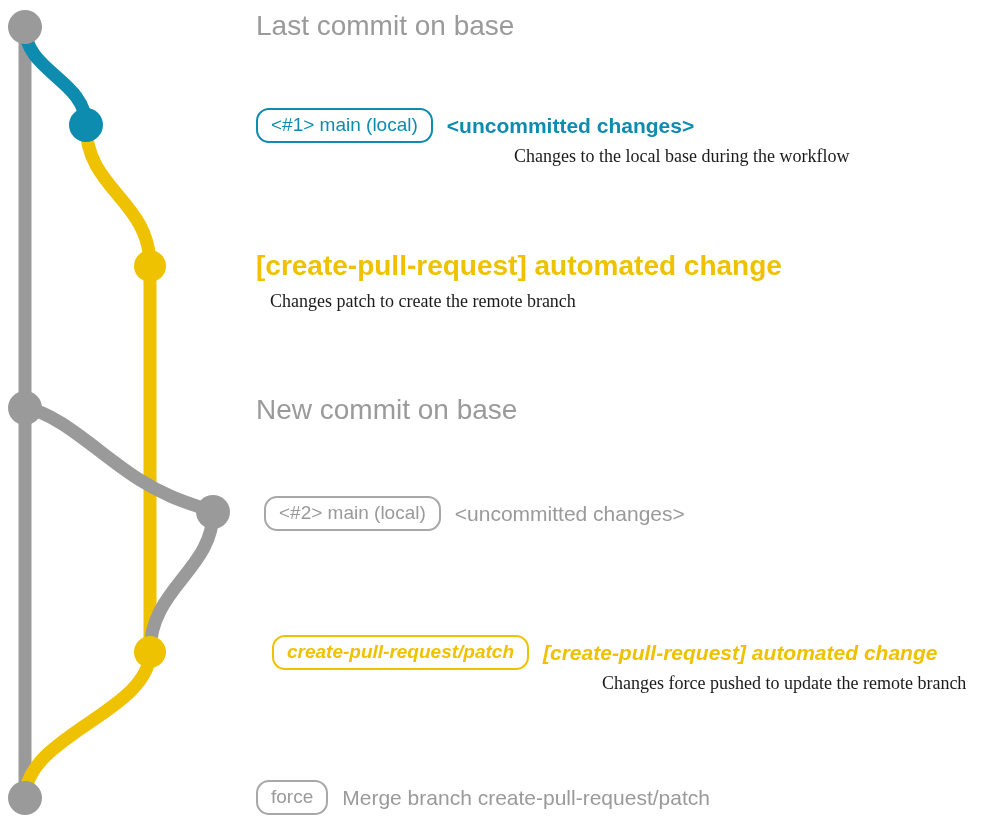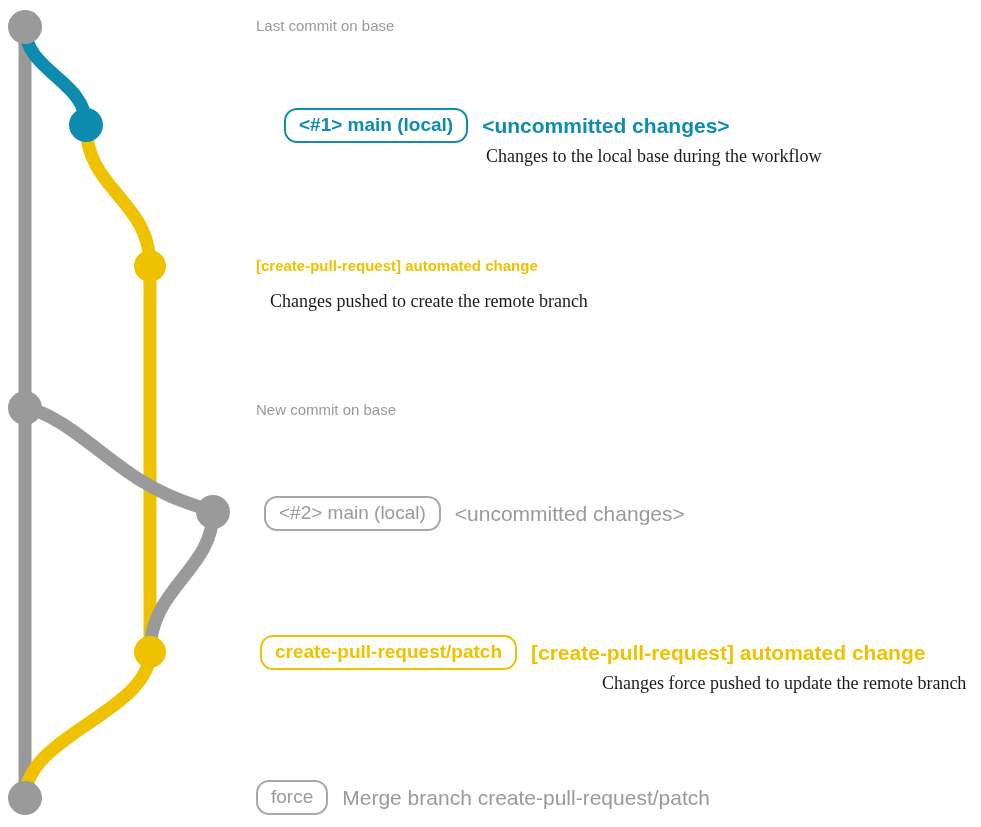--- a/index.html
+++ b/index.html
@@ -51,37 +51,37 @@
     display: inline-block;
     border: 2px solid #9a9a9a;
     border-radius: 13px;
     padding: 4px 13px 5px 13px;
     font-size: 19px;
     line-height: 22px;
     color: #9a9a9a;
     background: #ffffff;
     font-family: "Liberation Sans", sans-serif;
   }
-  .badge.blue   { border-color: #0d8cb0; color: #0d8cb0; font-weight: bold; margin-left: 28px; }
+  .badge.blue   { border-color: #0d8cb0; color: #0d8cb0; font-weight: normal; }
   .badge.yellow { border-color: #eec200; color: #eec200; font-weight: bold; }
   .badge.gray   { border-color: #a8a8a8; color: #9a9a9a; }
 
   .subject {
     font-size: 21px;
     line-height: 24px;
     font-family: "Liberation Sans", sans-serif;
     margin-left: 14px;
   }
   .subject.blue   { color: #0d8cb0; font-weight: bold; }
   .subject.yellow { color: #eec200; font-weight: bold; }
   .subject.gray   { color: #9a9a9a; }
 
   .plain-subject {
     position: absolute;
-    font-size: 15px;
+    font-size: 28px;
     line-height: 24px;
     color: #9a9a9a;
     font-family: "Liberation Sans", sans-serif;
     white-space: nowrap;
   }
 
   .note {
     position: absolute;
     font-family: "Liberation Serif", serif;
     font-size: 18px;
@@ -121,33 +121,33 @@
   </svg>
 
   <div id="labels">
 
     <div class="plain-subject" style="left:256px; top:14px;">Last commit on base</div>
 
     <div class="row" style="left:256px; top:108px;">
       <span class="badge blue">&lt;#1&gt; main (local)</span>
       <span class="subject blue">&lt;uncommitted changes&gt;</span>
     </div>
-    <div class="note" style="left:486px; top:146px;">Changes to the local base during the workflow</div>
+    <div class="note" style="left:514px; top:146px;">Changes to the local base during the workflow</div>
 
     <div class="plain-subject" style="left:256px; top:254px; color:#eec200; font-weight:bold;">[create-pull-request] automated change</div>
-    <div class="note" style="left:270px; top:291px;">Changes pushed to create the remote branch</div>
+    <div class="note" style="left:270px; top:291px;">Changes patch to create the remote branch</div>
 
     <div class="plain-subject" style="left:256px; top:398px;">New commit on base</div>
 
     <div class="row" style="left:264px; top:496px;">
       <span class="badge gray">&lt;#2&gt; main (local)</span>
       <span class="subject gray">&lt;uncommitted changes&gt;</span>
     </div>
 
-    <div class="row" style="left:260px; top:635px;">
+    <div class="row" style="left:272px; top:635px;font-style:italic;">
       <span class="badge yellow">create-pull-request/patch</span>
       <span class="subject yellow">[create-pull-request] automated change</span>
     </div>
     <div class="note" style="left:566px; top:673px;margin-left:36px;">Changes force pushed to update the remote branch</div>
 
     <div class="row" style="left:256px; top:780px;">
       <span class="badge gray">force</span>
       <span class="subject gray">Merge branch create-pull-request/patch</span>
     </div>
 

